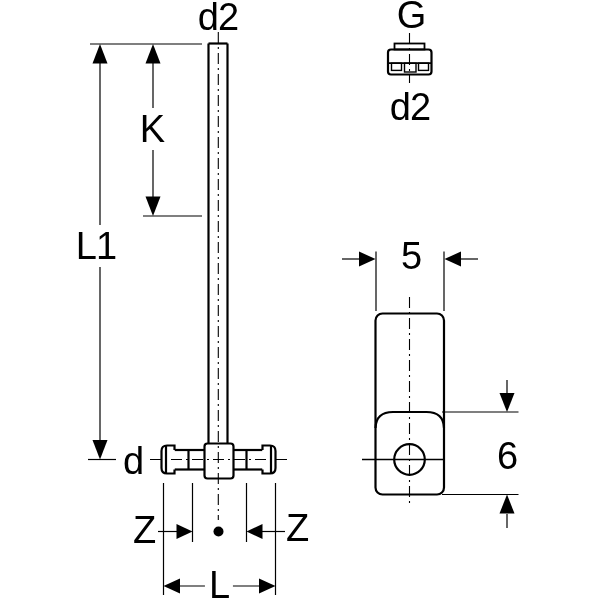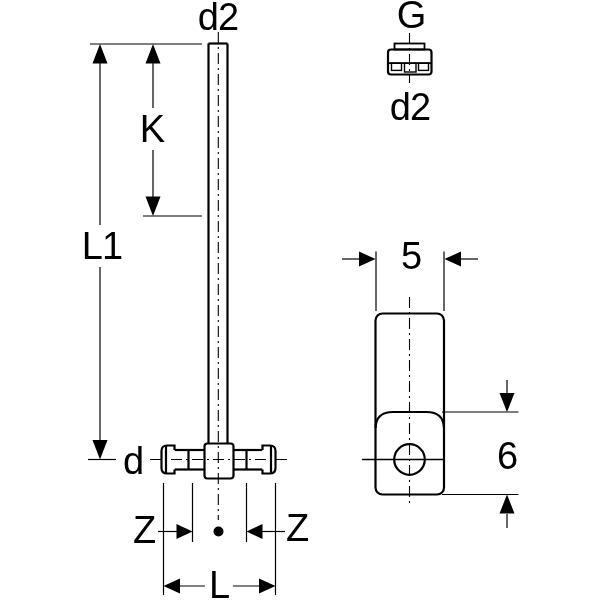--- a/index.html
+++ b/index.html
@@ -140,21 +140,21 @@
       <line x1="150" y1="459.5" x2="288" y2="459.5"></line>
       <line x1="409.5" y1="33" x2="409.5" y2="83"></line>
       <line x1="409.5" y1="297" x2="409.5" y2="507"></line>
     </g>
   </svg>
 
   <span class="dim-label" style="left:218px; top:17px;">d2</span>
   <span class="dim-label" style="left:411px; top:15px;">G</span>
   <span class="dim-label" style="left:410px; top:107px;">d2</span>
   <span class="dim-label on-line" style="left:152px; top:129px;">K</span>
-  <span class="dim-label on-line" style="left:102px;  top:246px;">L1</span>
+  <span class="dim-label on-line" style="left:96px;  top:246px;">L1</span>
   <span class="dim-label" style="left:133px; top:461px;">d</span>
   <span class="dim-label" style="left:144px; top:530px;">Z</span>
   <span class="dim-label" style="left:297px; top:528px;">Z</span>
   <span class="dim-label on-line" style="left:219px; top:585px;">L</span>
   <span class="dim-label" style="left:411px; top:256px;">5</span>
   <span class="dim-label" style="left:507px; top:456px;">6</span>
 
 </div>
 
 </body></html>

